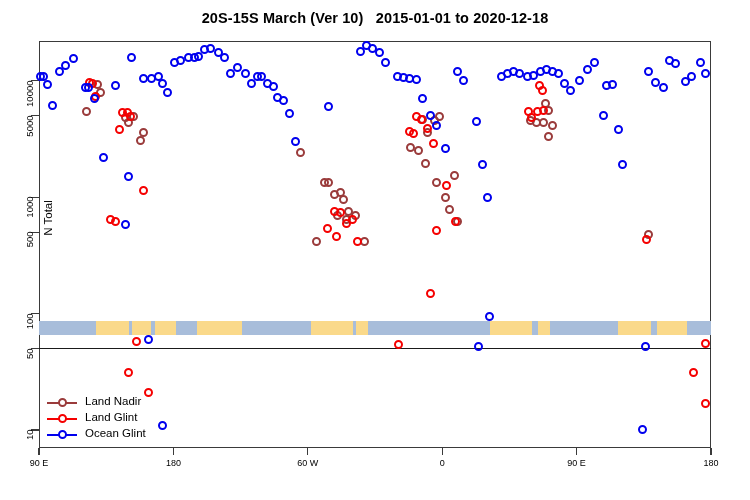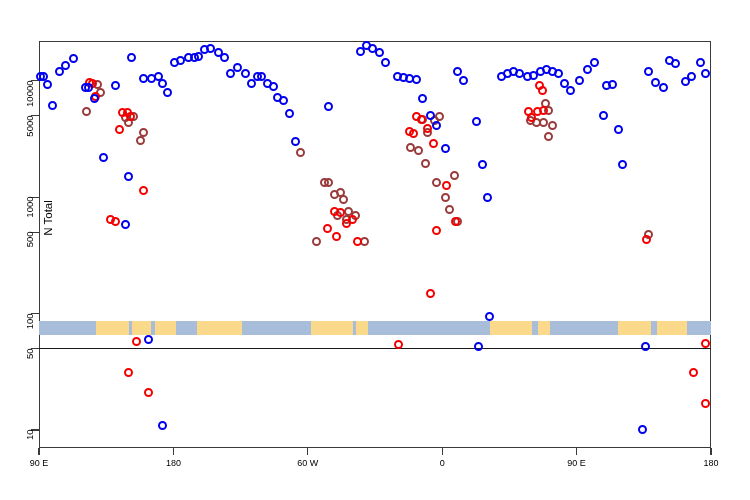--- a/index.html
+++ b/index.html
@@ -49,20 +49,21 @@
   .lgline{position:absolute;left:0;top:4.2px;width:30px;height:2.2px;}
   .lgring{position:absolute;left:10.5px;top:0.3px;width:9px;height:9px;
           border-radius:50%;border-width:2.3px;border-style:solid;box-sizing:border-box;}
   .lgtext{position:absolute;left:38px;top:0px;font-size:11.5px;white-space:nowrap;}
 </style>
 </head>
 <body>
 
 <div id="root">
 
+  <div class="title">20S-15S March (Ver 10)   2015-01-01 to 2020-12-18</div>
 
   <div class="ylabel">N Total</div>
 
   <div id="yticks-layer">
       <div class="ytick" style="top: 80.2493px;"></div>
       <div class="ytlab" style="left: -17px; top: 74.8493px;">10000</div>
       <div class="ytick" style="top: 115.282px;"></div>
       <div class="ytlab" style="left: -17px; top: 109.882px;">5000</div>
       <div class="ytick" style="top: 196.624px;"></div>
       <div class="ytlab" style="left: -17px; top: 191.224px;">1000</div>
@@ -285,14 +286,37 @@
       <div class="pt" style="left: 669.187px; top: 60.3568px; border-color: rgb(0, 0, 238);"></div>
       <div class="pt" style="left: 675.16px; top: 63.8437px; border-color: rgb(0, 0, 238);"></div>
       <div class="pt" style="left: 685.613px; top: 81.8704px; border-color: rgb(0, 0, 238);"></div>
       <div class="pt" style="left: 691.587px; top: 76.0323px; border-color: rgb(0, 0, 238);"></div>
       <div class="pt" style="left: 700.547px; top: 62.0702px; border-color: rgb(0, 0, 238);"></div>
       <div class="pt" style="left: 705.027px; top: 73.7856px; border-color: rgb(0, 0, 238);"></div>
       <div class="pt" style="left: 645.293px; top: 346.649px; border-color: rgb(0, 0, 238);"></div>
       <div class="pt" style="left: 642.307px; top: 429.973px; border-color: rgb(0, 0, 238);"></div>
     </div>
 
+  <div class="legend" id="legend">
+      <div class="lgrow">
+        <div class="lgmark">
+          <div class="lgline" style="background: rgb(154, 59, 59);"></div>
+          <div class="lgring" style="border-color: rgb(154, 59, 59); background: rgb(255, 255, 255);"></div>
+        </div>
+        <div class="lgtext">Land Nadir</div>
+      </div>
+      <div class="lgrow">
+        <div class="lgmark">
+          <div class="lgline" style="background: rgb(245, 0, 0);"></div>
+          <div class="lgring" style="border-color: rgb(245, 0, 0); background: rgb(255, 255, 255);"></div>
+        </div>
+        <div class="lgtext">Land Glint</div>
+      </div>
+      <div class="lgrow">
+        <div class="lgmark">
+          <div class="lgline" style="background: rgb(0, 0, 238);"></div>
+          <div class="lgring" style="border-color: rgb(0, 0, 238); background: rgb(255, 255, 255);"></div>
+        </div>
+        <div class="lgtext">Ocean Glint</div>
+      </div>
+    </div>
 
 </div>
 
 </body></html>

